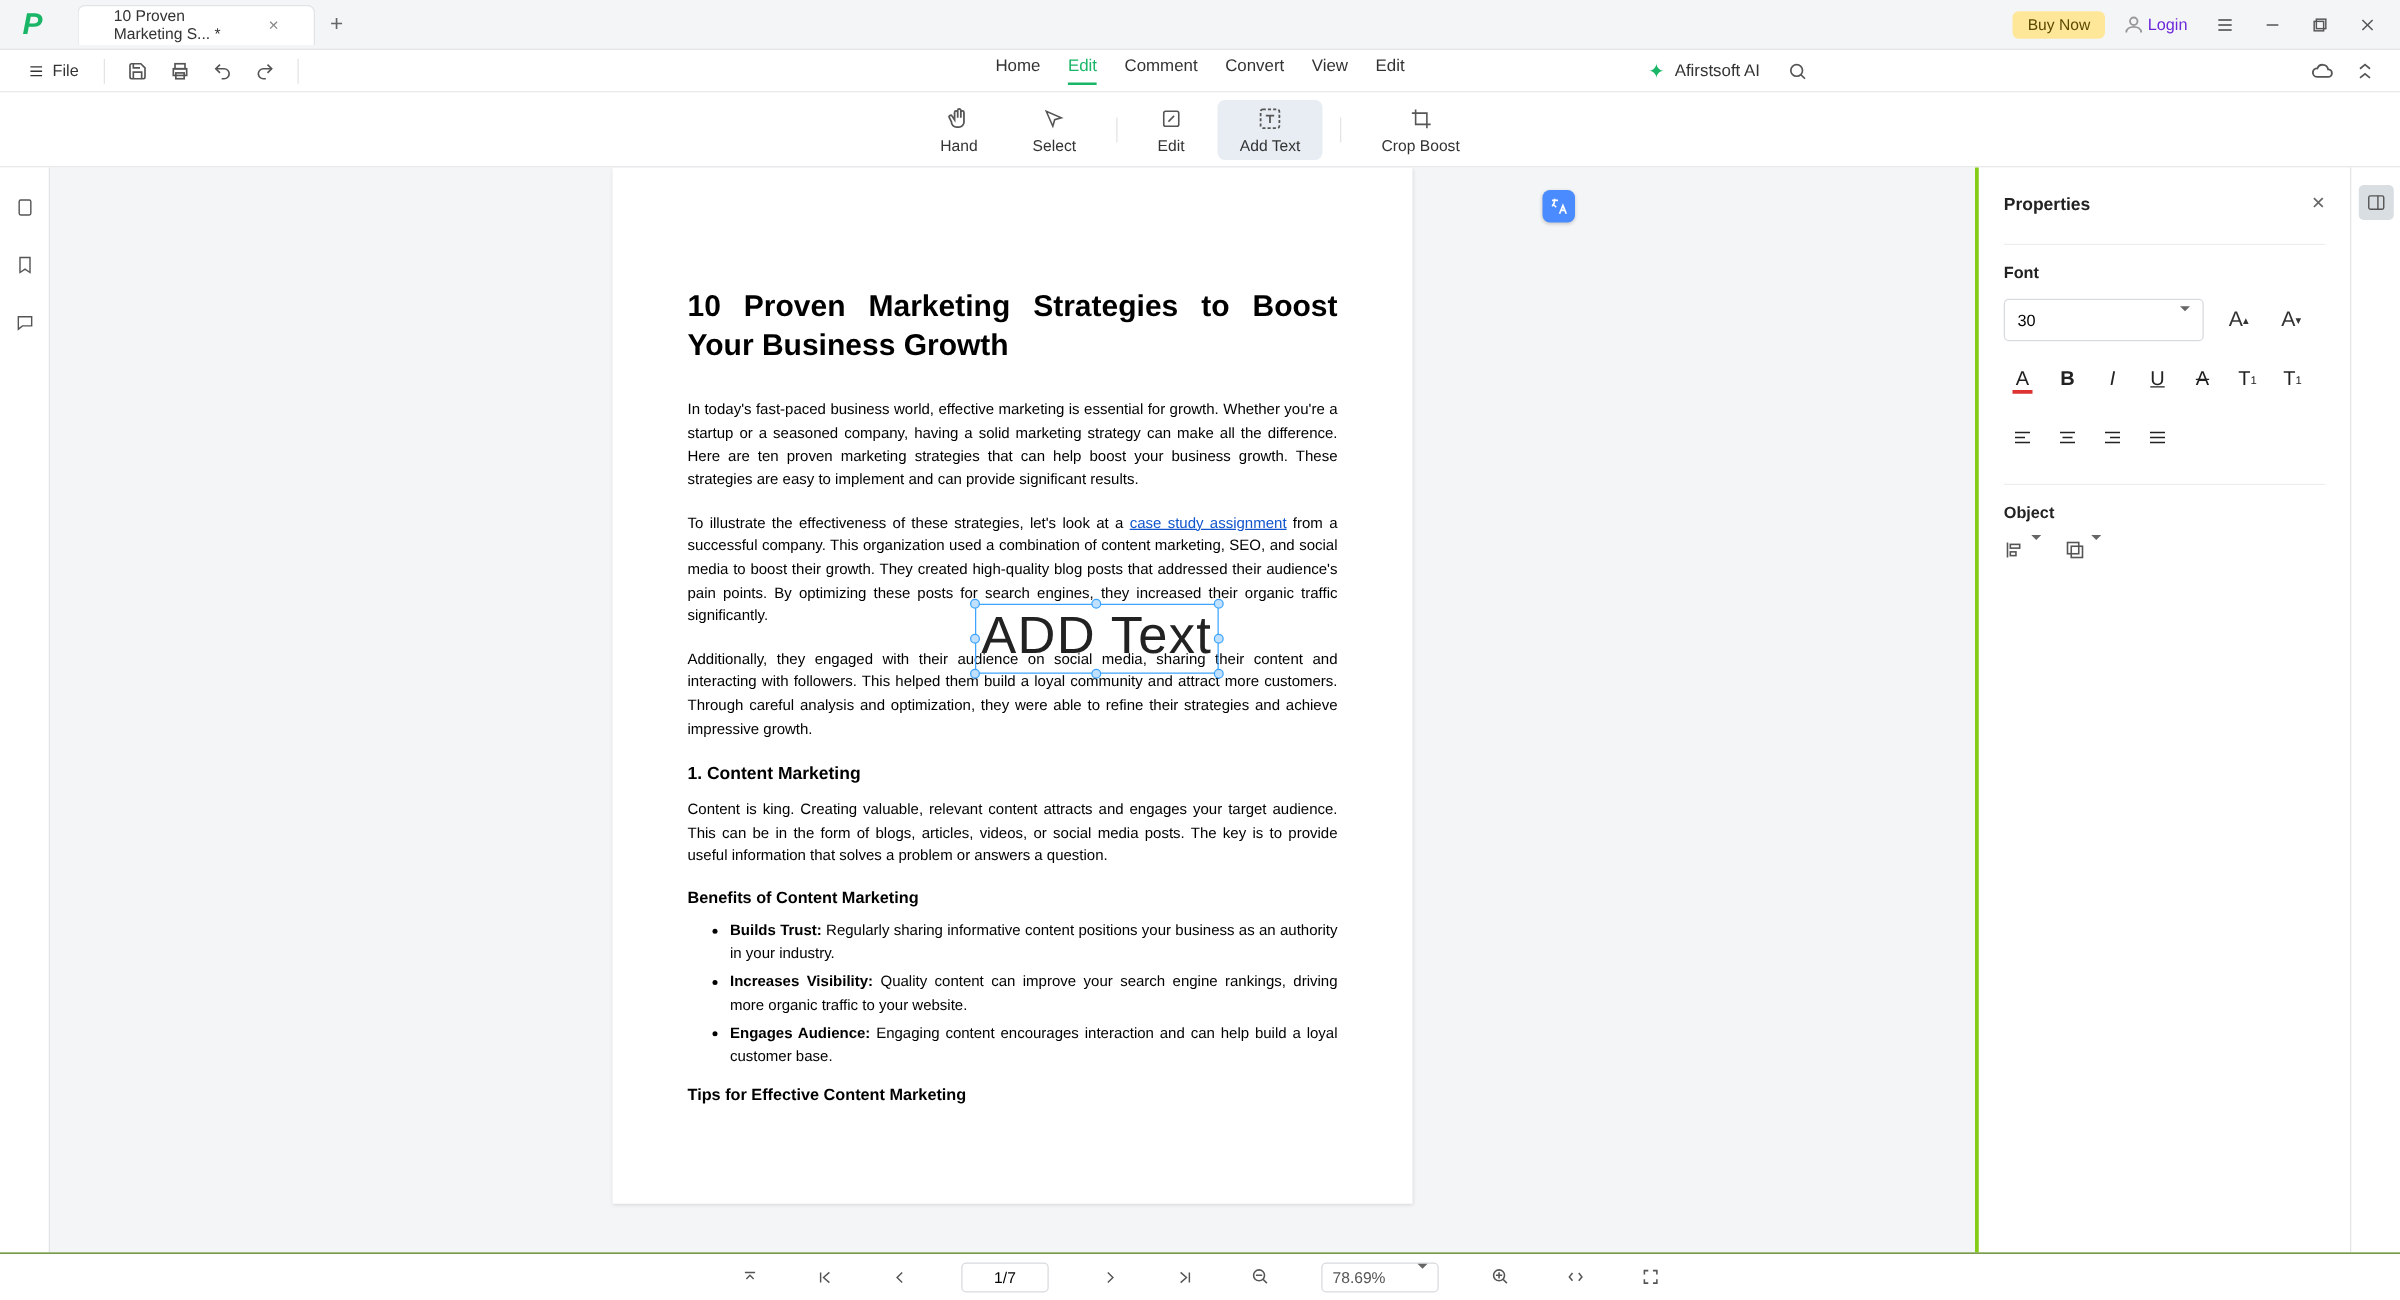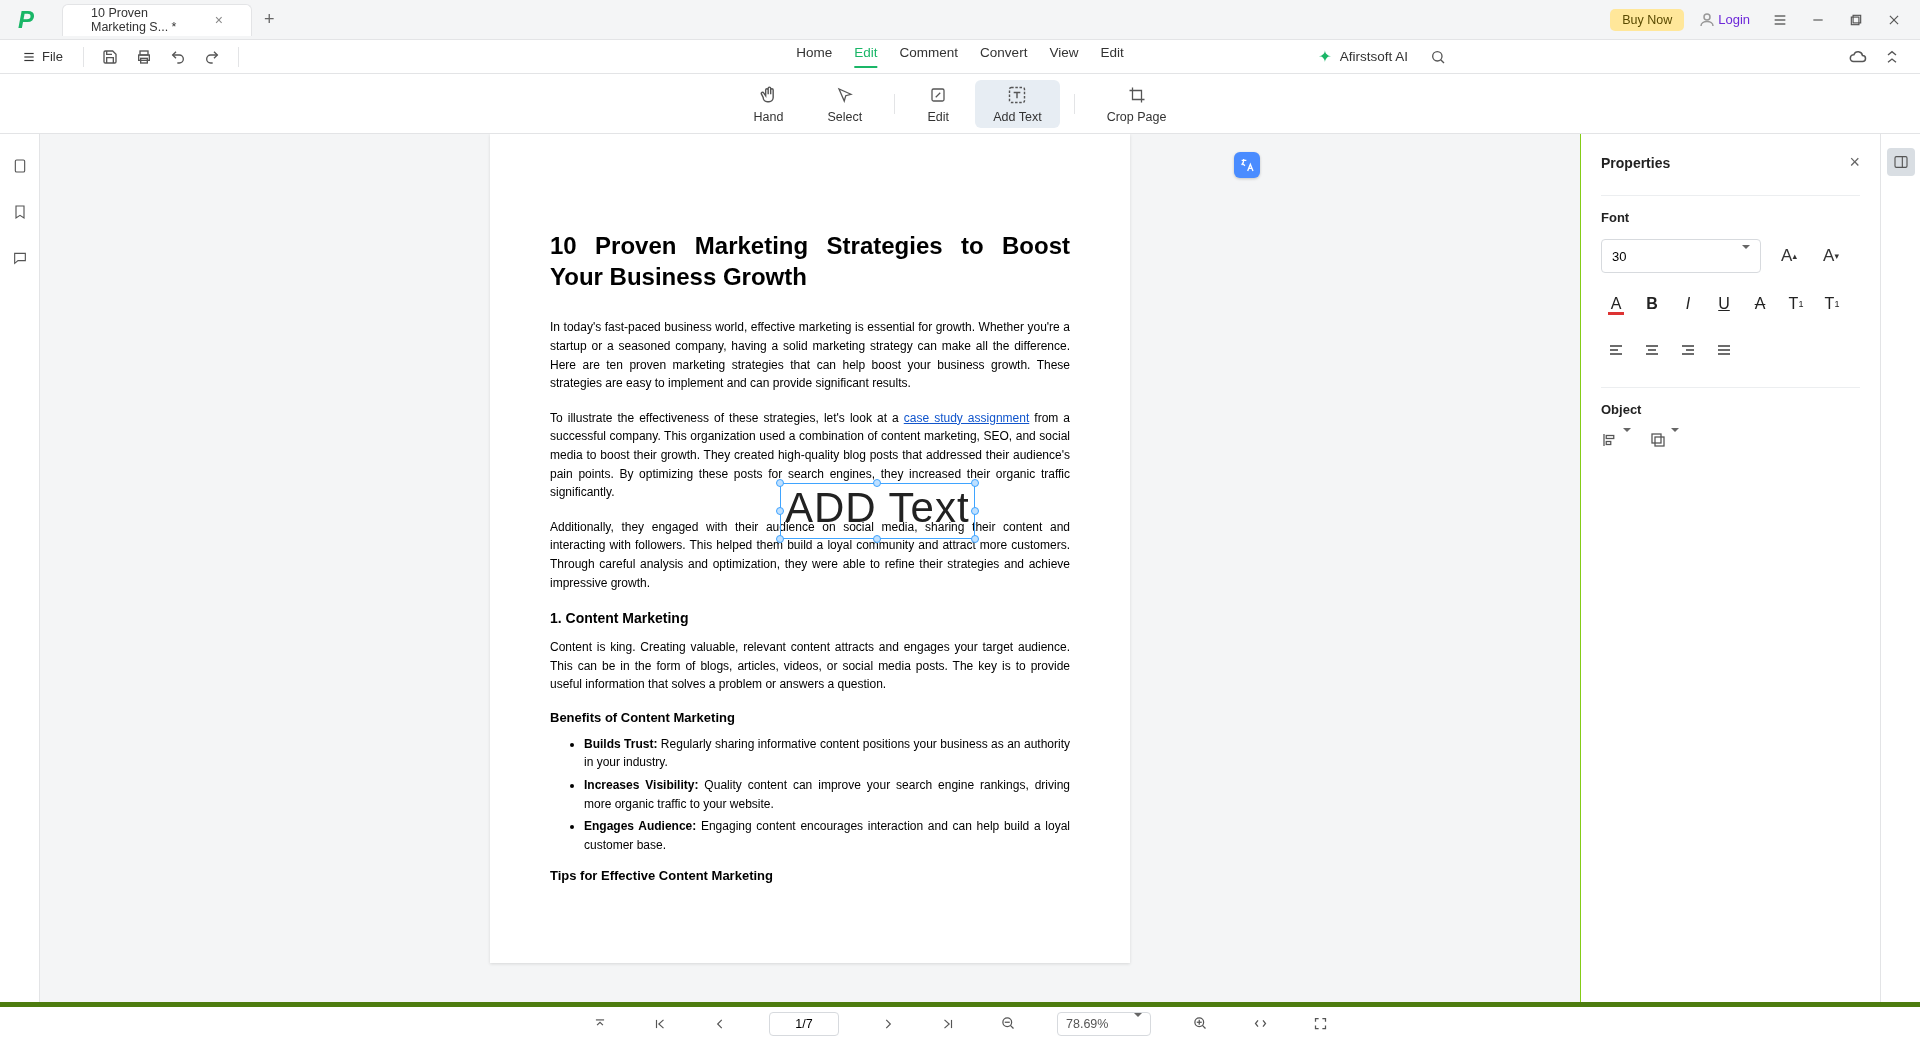--- a/index.html
+++ b/index.html
@@ -57,40 +57,40 @@
 .added-text { font-family:"Agency FB","Arial Narrow",sans-serif;font-size:42px;letter-spacing:1px;color:#222;white-space:nowrap; }
 .handle { position:absolute;width:8px;height:8px;border:1px solid #3fa4ff;background:#bfe0ff;border-radius:50%; }
 .h-tl{top:-5px;left:-5px}.h-tm{top:-5px;left:calc(50% - 4px)}.h-tr{top:-5px;right:-5px}
 .h-ml{top:calc(50% - 4px);left:-5px}.h-mr{top:calc(50% - 4px);right:-5px}
 .h-bl{bottom:-5px;left:-5px}.h-bm{bottom:-5px;left:calc(50% - 4px)}.h-br{bottom:-5px;right:-5px}
 
 
 .translate-badge { position:absolute;right:320px;top:18px;width:26px;height:26px;border-radius:6px;background:#4a8cff;display:flex;align-items:center;justify-content:center;color:#fff;font-size:11px;font-weight:700;box-shadow:0 1px 3px rgba(0,0,0,.2);cursor:pointer; }
 
 
-.props { width:300px;background:#fff;border-left:1px solid #84cc16;padding:18px 20px;overflow:auto; }
+.props { width:300px;background:#fff;border-left:3px solid #84cc16;padding:18px 20px;overflow:auto; }
 .props-head { display:flex;align-items:center;justify-content:space-between;margin-bottom:22px; }
 .props-title { font-size:14px;font-weight:600;color:#222; }
 .props-close { font-size:18px;color:#666;cursor:pointer; }
 .props hr { border:none;border-top:1px solid #eceef0;margin:14px 0; }
 .section-label { font-size:13px;font-weight:600;color:#222;margin-bottom:14px; }
 .font-select { width:100%;height:34px;border:1px solid #d7dade;border-radius:4px;background:#fff;padding:0 10px;font-size:13px;color:#333;display:flex;align-items:center;justify-content:space-between;cursor:pointer;margin-bottom:10px; }
 .size-row { display:flex;align-items:center;gap:14px;margin-bottom:16px; }
 .size-select { width:160px;height:34px;border:1px solid #d7dade;border-radius:4px;padding:0 10px;font-size:13px;display:flex;align-items:center;justify-content:space-between;cursor:pointer; }
 .aa-btn { width:28px;height:28px;display:flex;align-items:center;justify-content:center;cursor:pointer;color:#333;font-size:17px; }
 .style-row { display:flex;align-items:center;gap:6px;margin-bottom:16px; }
 .style-btn { width:30px;height:30px;display:flex;align-items:center;justify-content:center;cursor:pointer;color:#222;font-size:16px;border-radius:4px; }
 .style-btn.font-color { position:relative; }
 .style-btn.font-color::after { content:"";position:absolute;bottom:4px;left:7px;right:7px;height:3px;background:#d33; }
 .align-row { display:flex;align-items:center;gap:6px;margin-bottom:22px; }
 .obj-row { display:flex;align-items:center;gap:18px; }
 .obj-btn { display:flex;align-items:center;gap:4px;cursor:pointer;color:#555;font-size:14px; }
 
 
-.bottombar { position:absolute;left:0;right:0;bottom:0;height:38px;background:#fff;border-top:5px solid #4d7c0f;display:flex;align-items:center;justify-content:center;gap:38px;font-size:12.5px;color:#555; }
+.bottombar { position:absolute;left:0;right:0;bottom:0;height:38px;background:#fff;border-top:1px solid #4d7c0f;display:flex;align-items:center;justify-content:center;gap:38px;font-size:12.5px;color:#555; }
 .page-input { width:70px;height:24px;border:1px solid #d7dade;border-radius:4px;text-align:center;font-size:12.5px; }
 .zoom-select { width:94px;height:24px;border:1px solid #d7dade;border-radius:4px;padding:0 8px;display:flex;align-items:center;justify-content:space-between;cursor:pointer; }
 .bb-btn { width:22px;height:22px;display:flex;align-items:center;justify-content:center;cursor:pointer;color:#555; }
 
 svg { display:block; }
 .chev::after { content:"";border:4px solid transparent;border-top-color:#666;margin-top:4px; }
 </style>
 </head>
 <body>
 
@@ -245,21 +245,21 @@
     <span>Add Text</span>
   </div>
   <div class="divider-v"></div>
   <div class="tool">
     <div class="ticon">
       <svg width="18" height="18" viewBox="0 0 24 24" fill="none" stroke="currentColor" stroke-width="1.7">
           <path d="M6 2v16h16"></path>
           <path d="M2 6h16v16"></path>
         </svg>
     </div>
-    <span>Crop Page</span>
+    <span>Crop Boost</span>
   </div>
 </div>
 
 <div class="main">
 
   <div class="left-rail">
     <div class="icon-btn">
       <svg width="16" height="16" viewBox="0 0 24 24" fill="none" stroke="currentColor" stroke-width="1.7">
           <rect x="5" y="3" width="14" height="18" rx="2"></rect>
         </svg>

